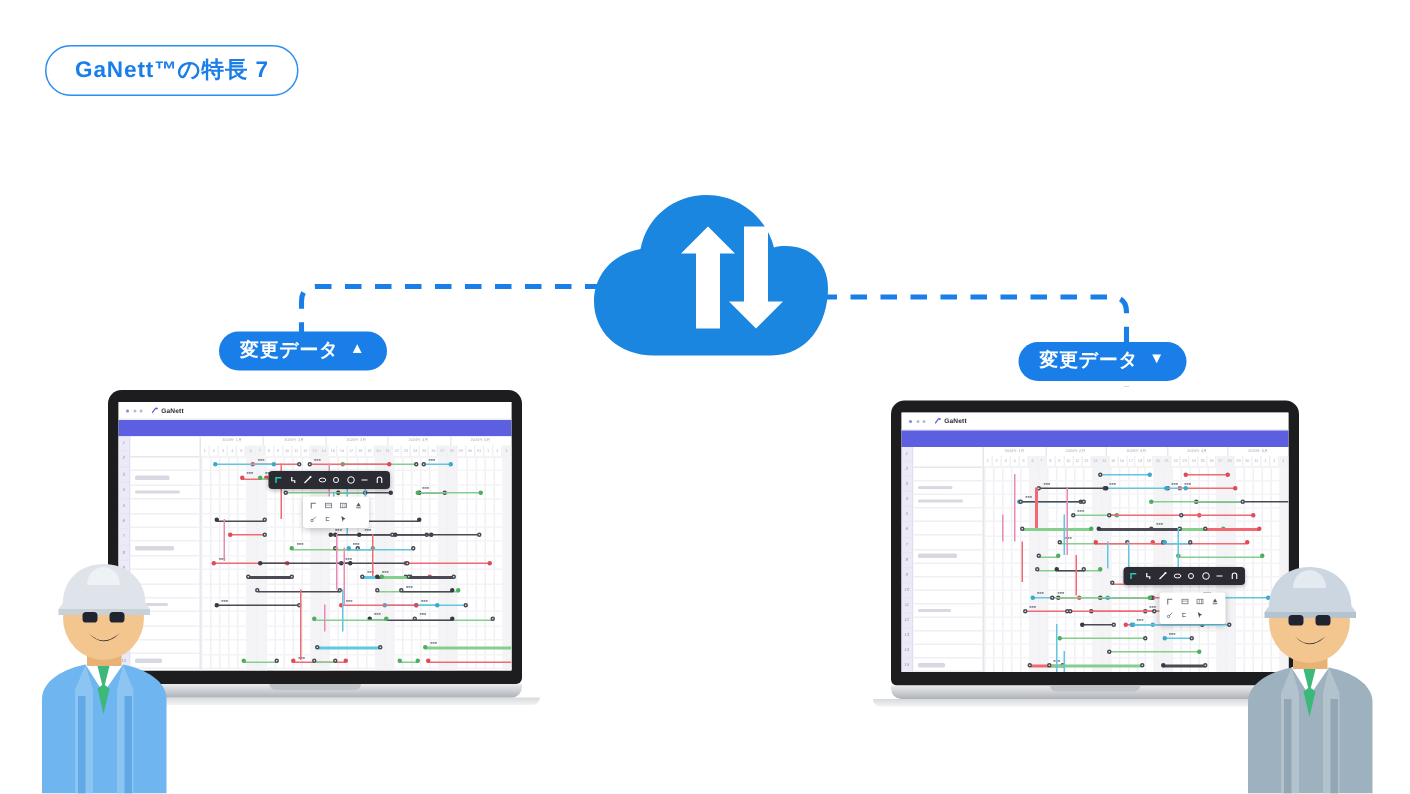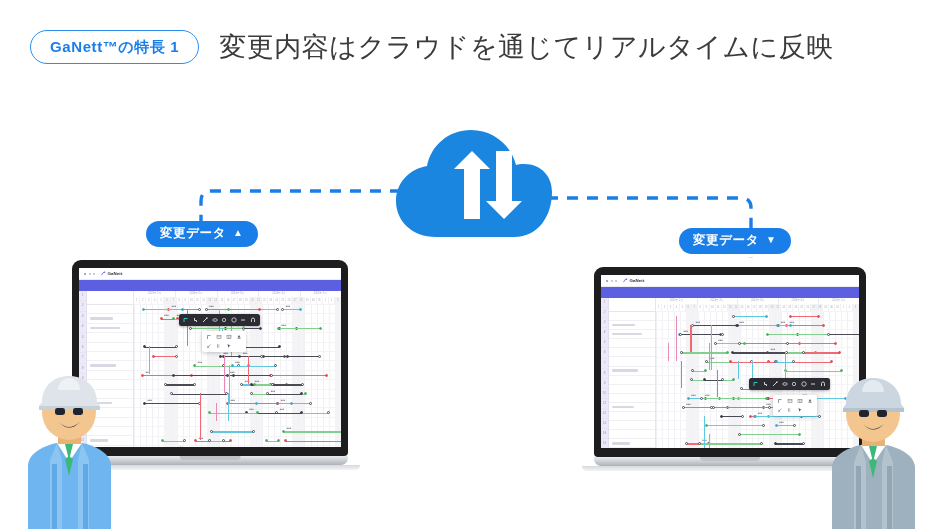--- a/index.html
+++ b/index.html
@@ -137,22 +137,21 @@
   
   .worker{position:absolute;bottom:0;}
   .worker svg{display:block;}
 </style>
 </head>
 <body>
 
 <div class="stage">
 
   <div class="header">
-    <div class="pill">GaNett™の特長 1</div>
-    <div class="headline">変更内容はクラウドを通じてリアルタイムに反映</div>
+    <div class="pill">GaNett™の特長 7</div>
   </div>
 
   <div class="dash" style="left:195px;top:185px;">
     <svg width="210" height="70" viewBox="0 0 210 70">
       <path d="M206 6 H16 Q6 6 6 16 V66" fill="none" stroke="#1a7ee8" stroke-width="3.4" stroke-dasharray="11 9" stroke-linecap="butt"></path>
     </svg>
   </div>
   <div class="dash" style="left:545px;top:192px;">
     <svg width="212" height="70" viewBox="0 0 212 70">
       <path d="M2 6 H196 Q206 6 206 16 V66" fill="none" stroke="#1a7ee8" stroke-width="3.4" stroke-dasharray="11 9" stroke-linecap="butt"></path>

